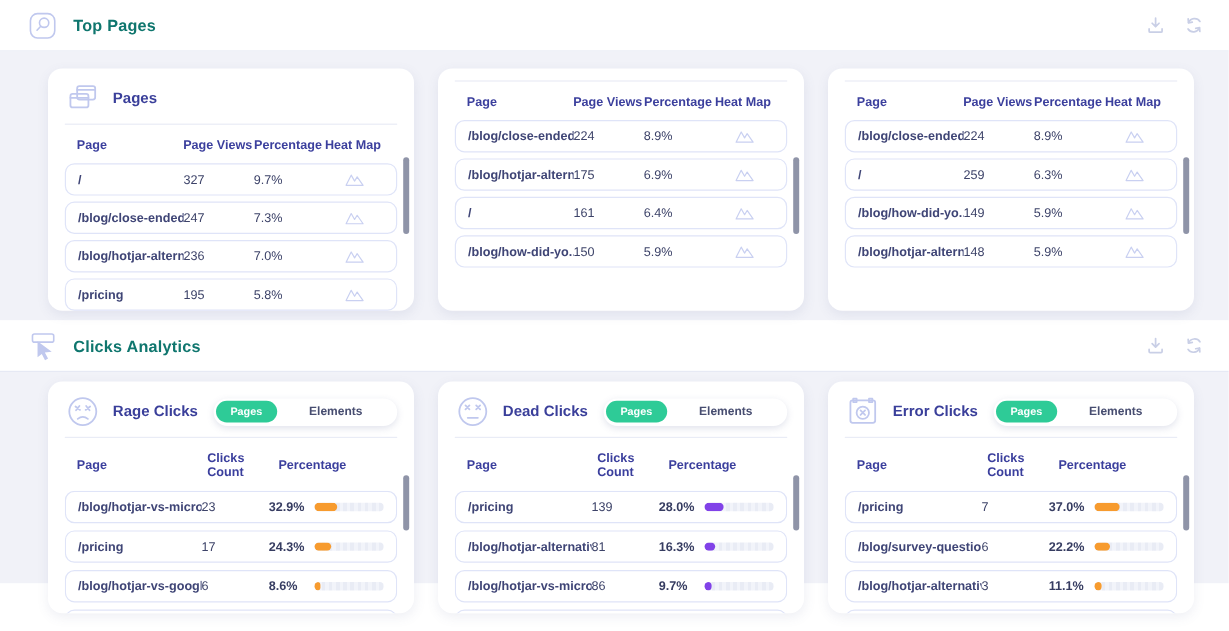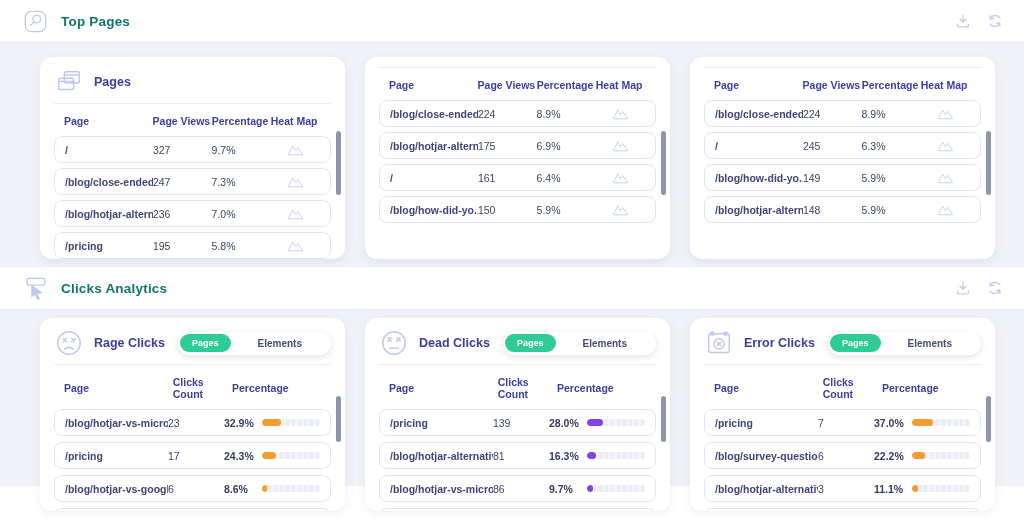--- a/index.html
+++ b/index.html
@@ -226,21 +226,21 @@
         <span class="c">224</span>
         <span class="c">8.9%</span>
         <span class="heat">
             <svg viewBox="0 0 24 20">
               <path class="stroke-light" d="M2 17 L8 5 L12 12 L15 7 L22 17 Z"></path>
             </svg>
           </span>
       </div>
       <div class="row top-grid">
         <span class="page">/</span>
-        <span class="c">245</span>
+        <span class="c">259</span>
         <span class="c">6.3%</span>
         <span class="heat">
             <svg viewBox="0 0 24 20">
               <path class="stroke-light" d="M2 17 L8 5 L12 12 L15 7 L22 17 Z"></path>
             </svg>
           </span>
       </div>
       <div class="row top-grid">
         <span class="page">/blog/how-did-yo...</span>
         <span class="c">149</span>

